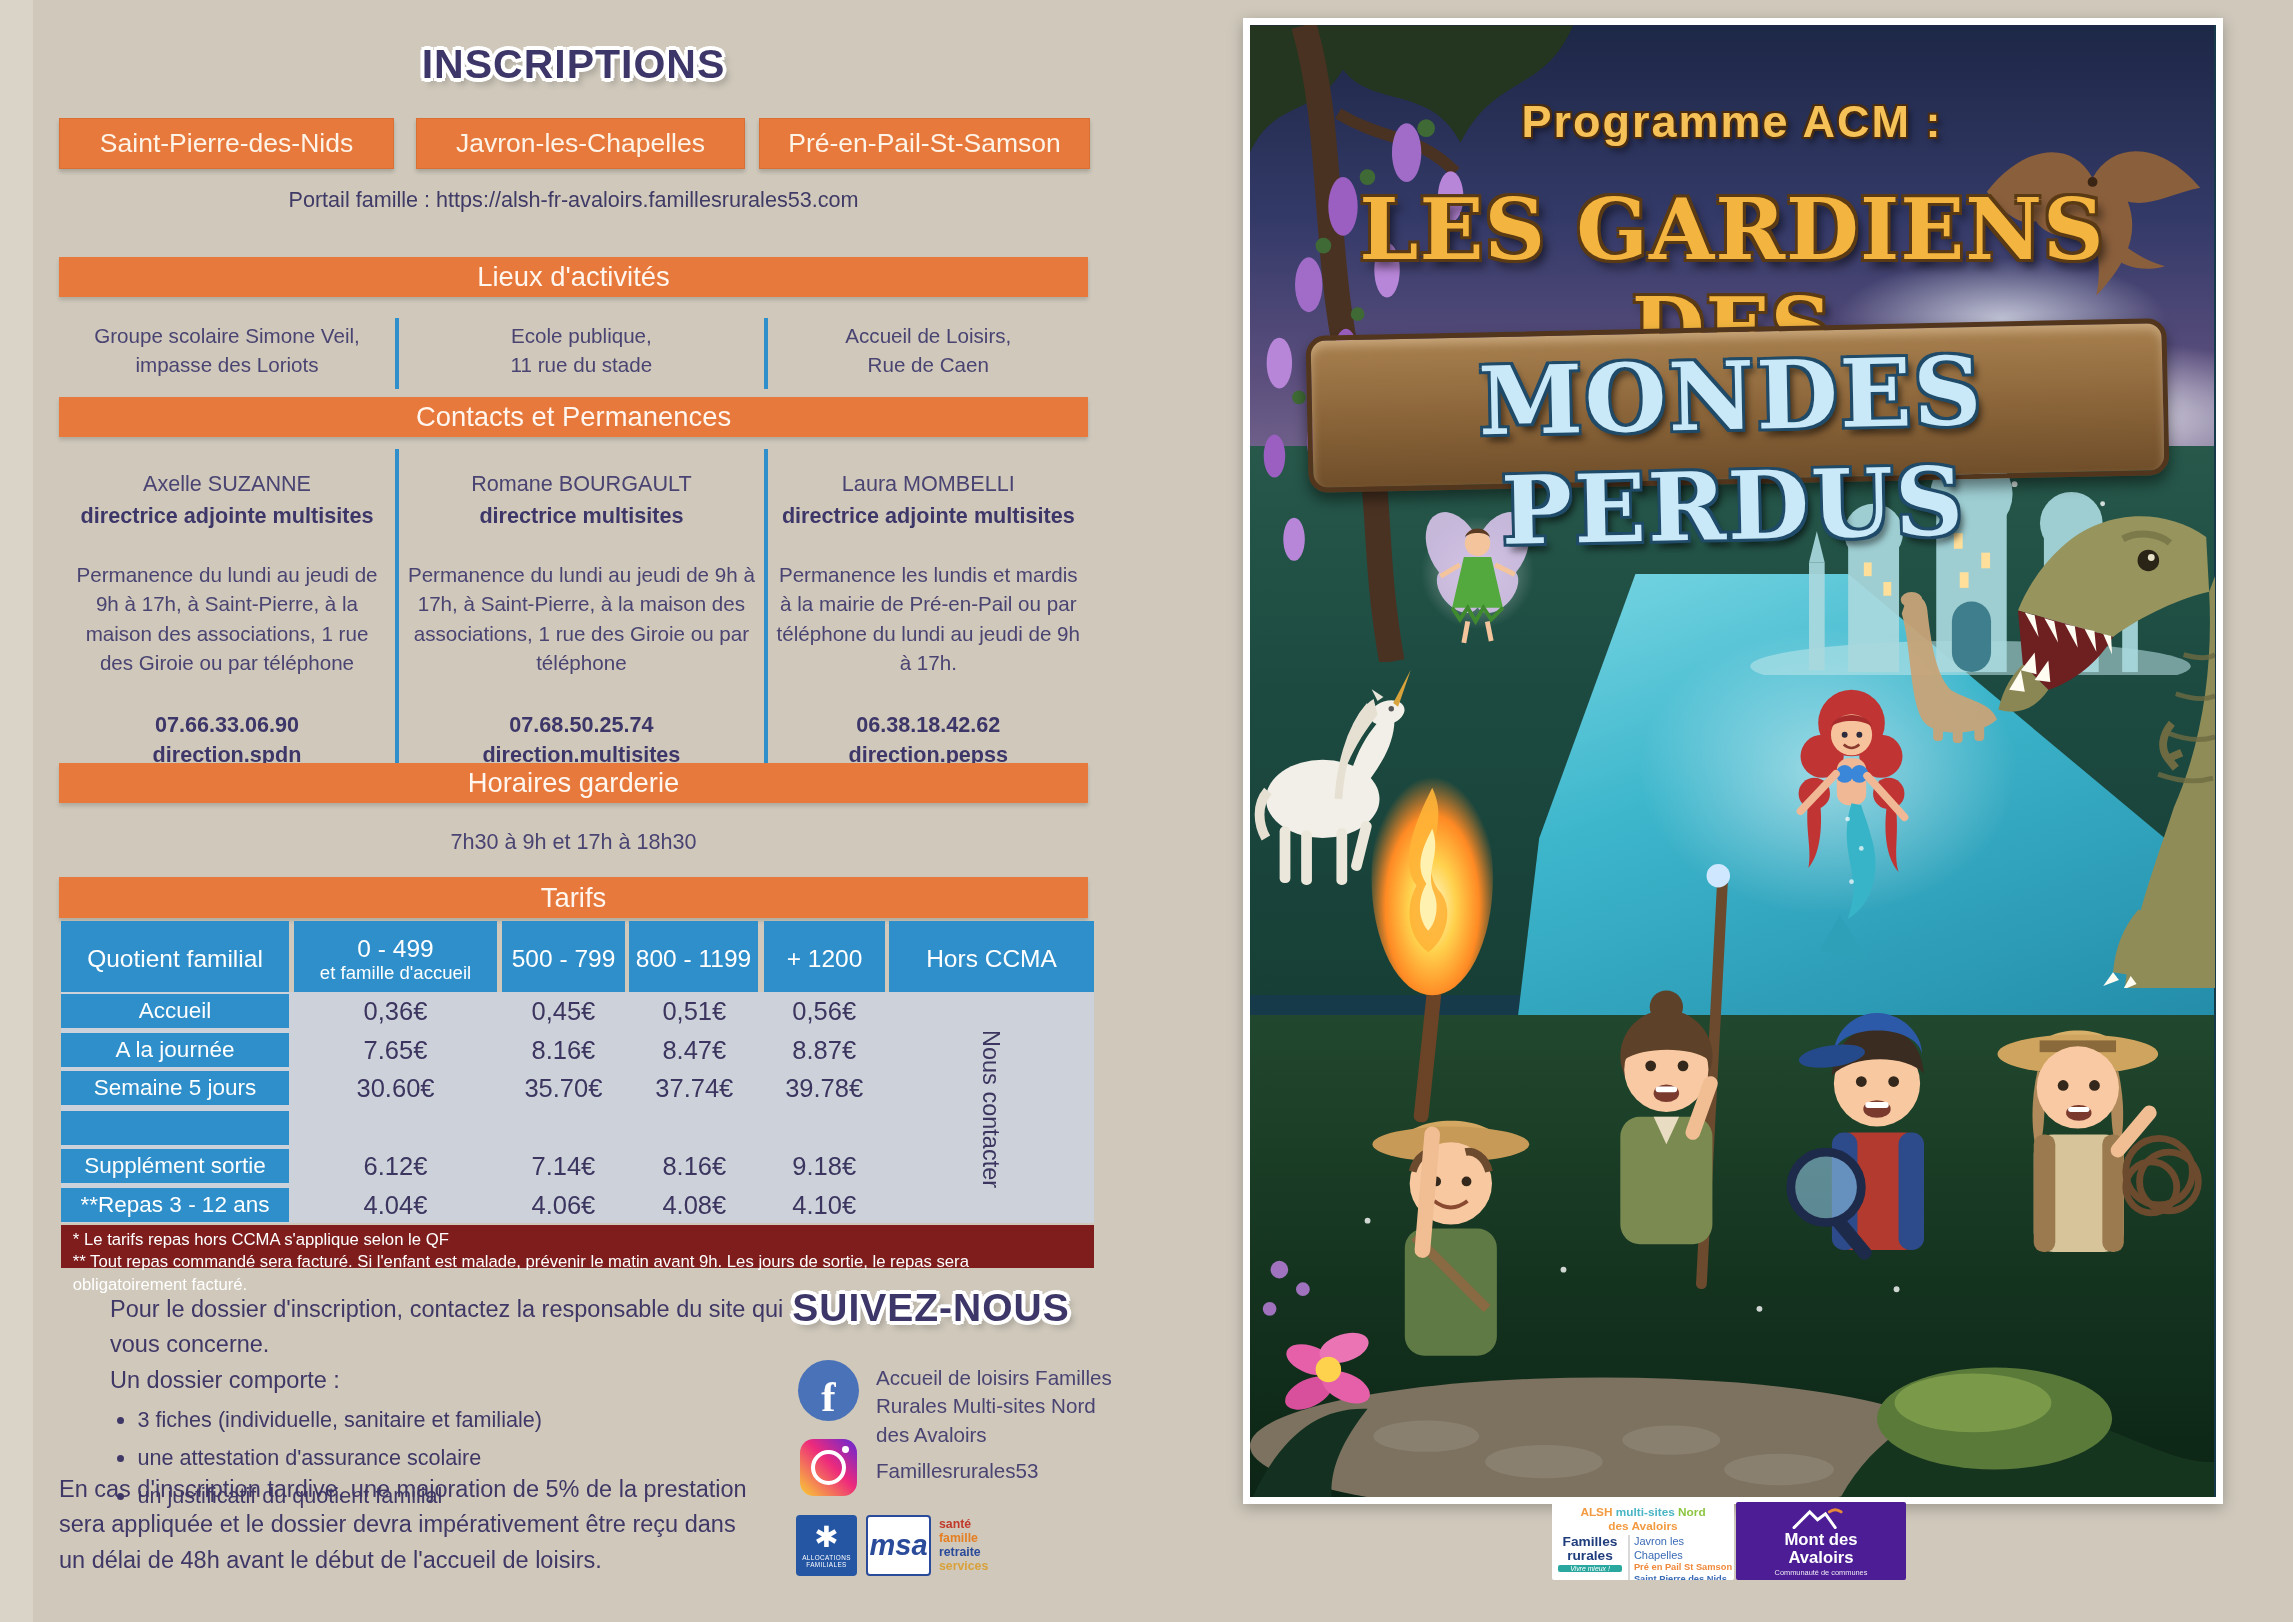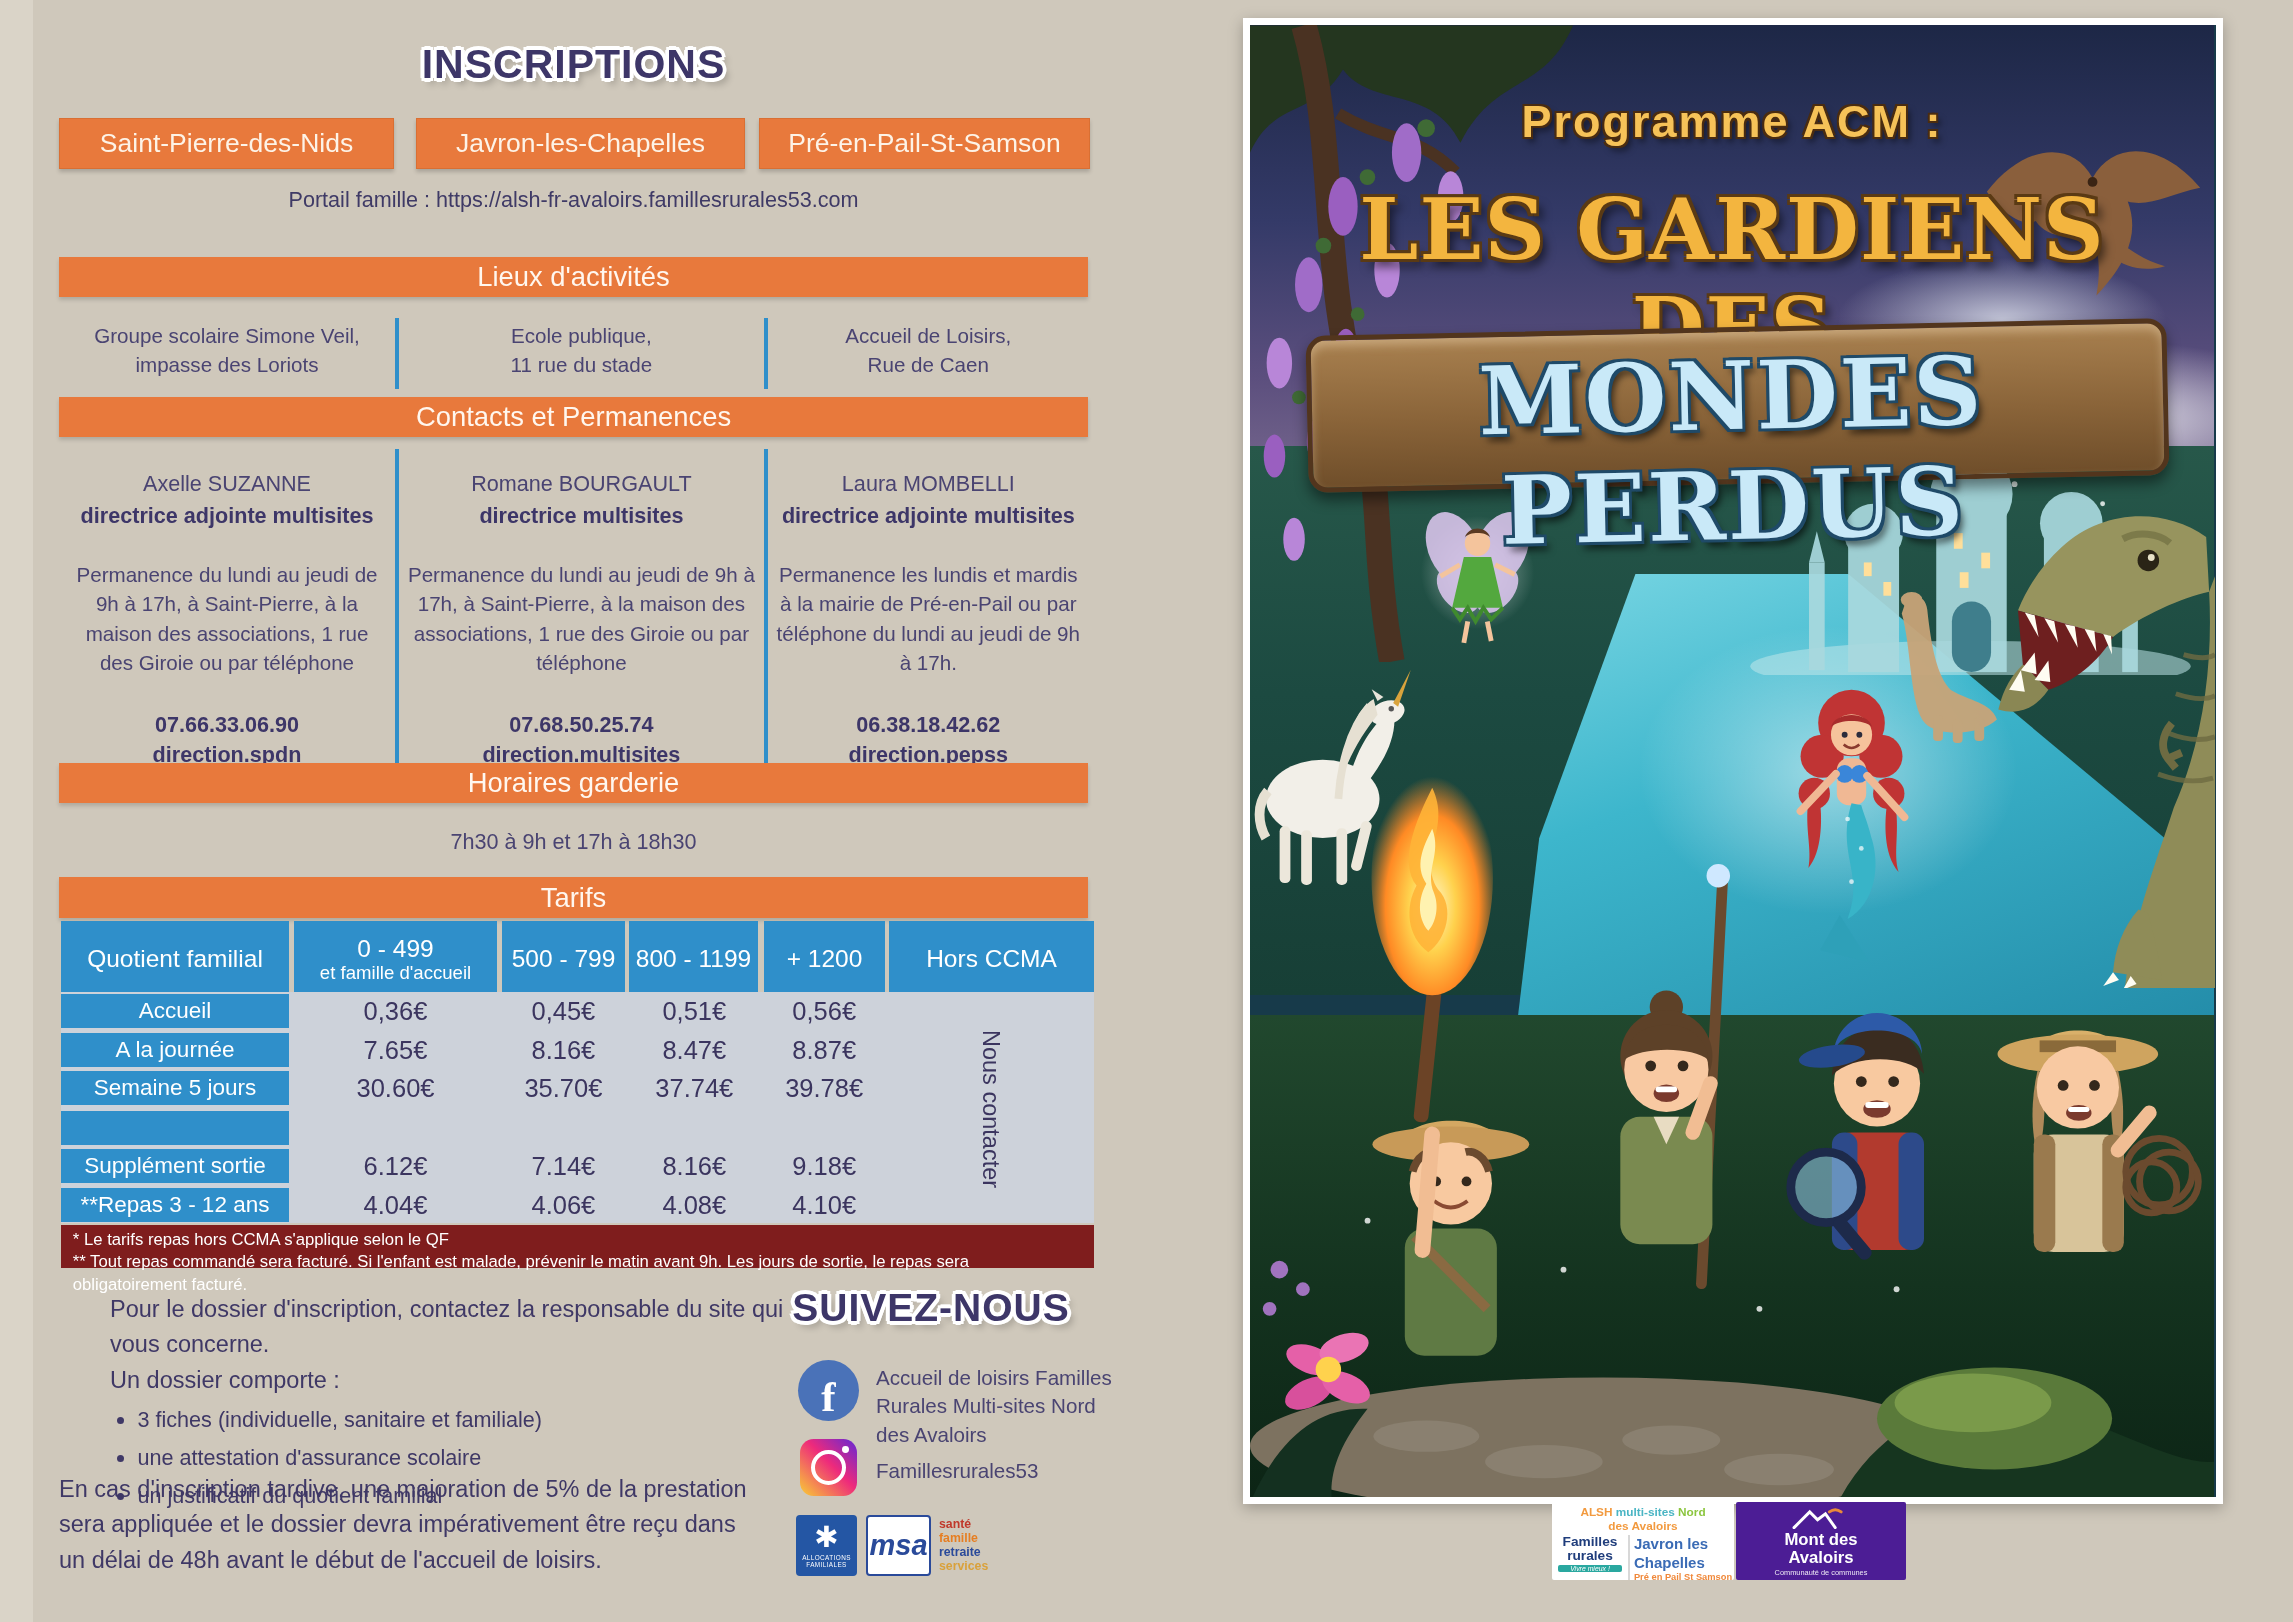--- a/index.html
+++ b/index.html
@@ -562,21 +562,21 @@
       <span style="color:#8cc63f;">Nord</span>
     </div>
     <div style="text-align:center;font-size:11.8px;font-weight:800;color:#f29a3f;">des Avaloirs</div>
     <div style="display:flex;margin-top:2px;">
       <div style="width:76px;text-align:center;border-right:2px solid #d8d8d8;">
         <div style="font-size:13.7px;font-weight:800;color:#1f3d7c;line-height:1;"><span>Familles</span></div>
         <div style="font-size:13.7px;font-weight:800;color:#1f3d7c;line-height:1;"><span>rurales</span></div>
         <div style="margin:2.9px 5.9px 0 5.9px;background:#2aa8a0;color:#fff;font-size:6.9px;font-style:italic;border-radius:2px;">Vivre mieux !</div>
       </div>
       <div style="flex:1;padding-left:3.9px;">
-        <div style="font-size:15px;font-weight:700;color:#3a6bb5;line-height:1.25;">Javron les Chapelles</div>
+        <div style="font-size:11px;font-weight:400;color:#3a6bb5;line-height:1.25;">Javron les Chapelles</div>
         <div style="font-size:9.3px;font-weight:700;color:#f0883a;line-height:1.25;">Pré en Pail St Samson</div>
         <div style="font-size:9.3px;font-weight:700;color:#3a6bb5;line-height:1.25;">Saint Pierre des Nids</div>
         <div style="height:4.9px;margin:2px 5.9px 0 0;background:linear-gradient(90deg,#e5399a,#e03a3a,#f08a2e,#f5d02e,#8cc63f,#2ab5a0,#3a6bb5,#7a3ab5);"></div>
       </div>
     </div>
   </div>
 
   <div class="abs" style="left:1736px;top:1502px;width:170px;height:78px;background:#4c1d95;border-radius:2px;color:#fff;text-align:center;">
     <svg width="59" height="21.6" viewBox="0 0 60 22" style="margin-top:5.9px;">
       <path d="M2,20 L18,4 L26,12 L34,6 L44,20" stroke="#fff" stroke-width="3" fill="none" stroke-linecap="round"></path>

